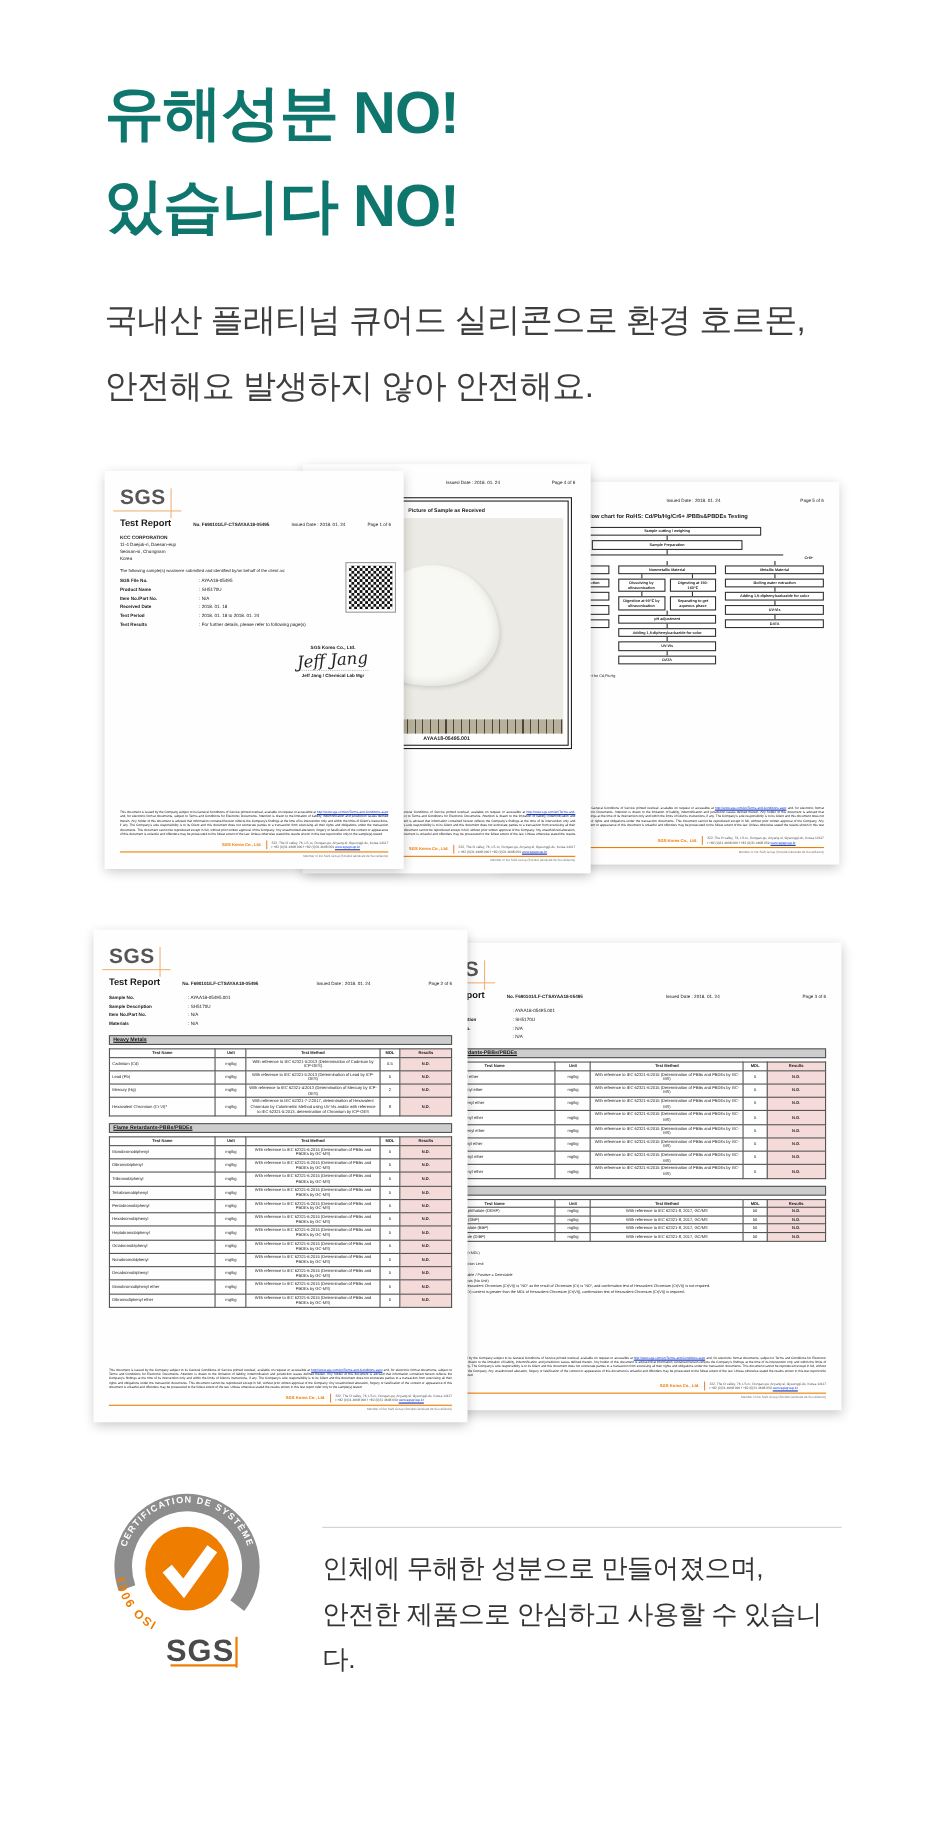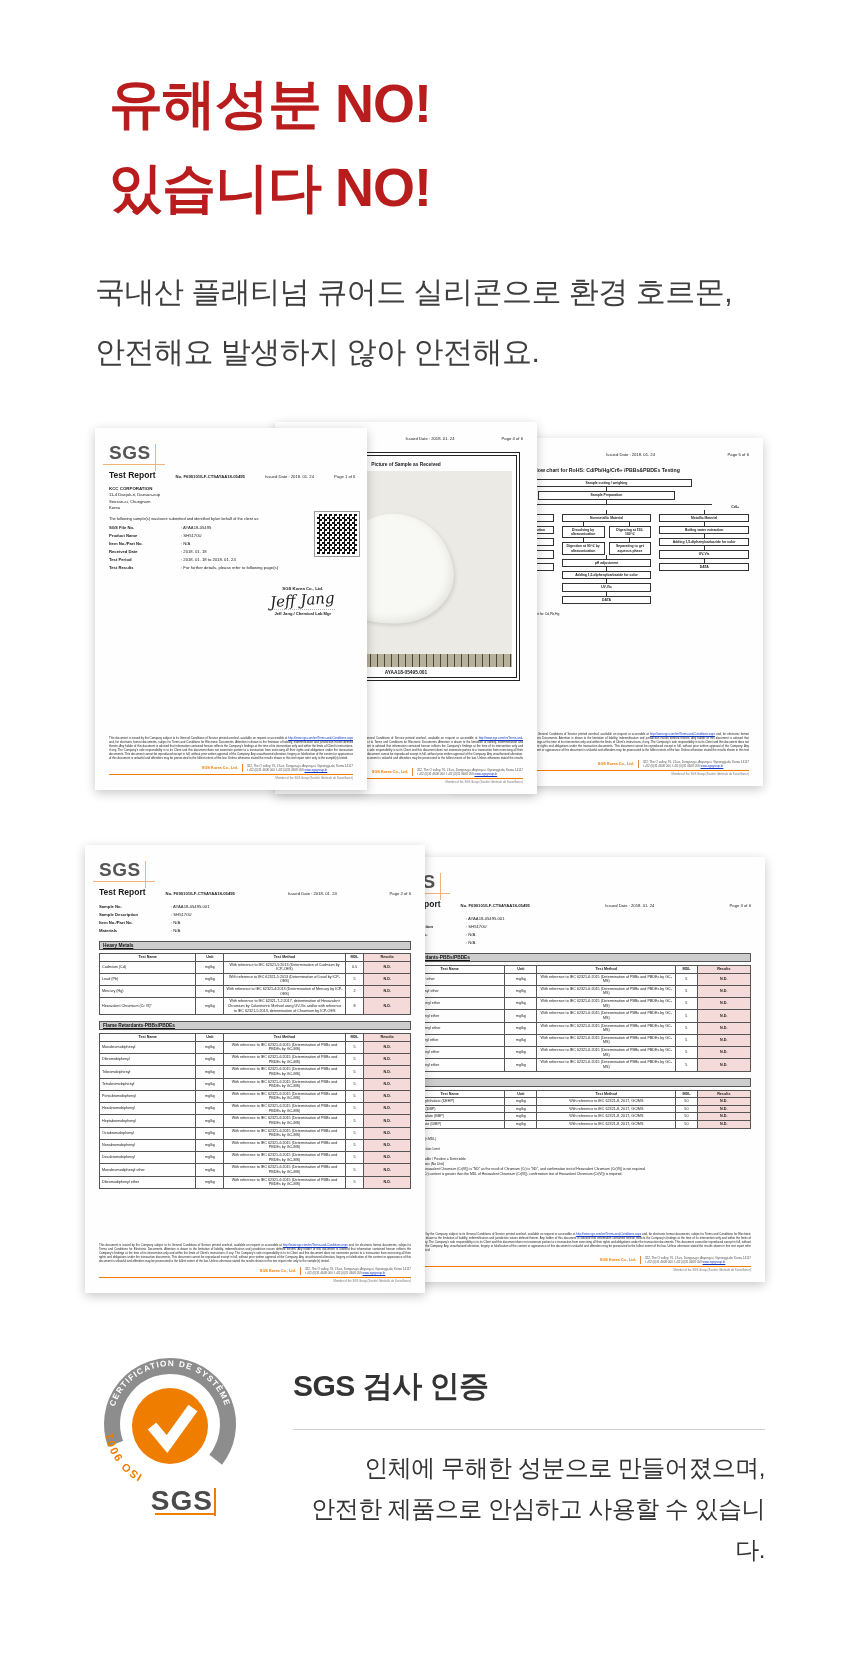--- a/index.html
+++ b/index.html
@@ -1,20 +1,20 @@
 <!DOCTYPE html>
 <html><head>
 <meta charset="utf-8">
 <style>
   html,body{margin:0;padding:0;background:#fff;}
   body{font-family:"Liberation Sans","DejaVu Sans",sans-serif;-webkit-text-size-adjust:none;}
   .canvas{position:relative;width:860px;height:1673px;background:#fff;overflow:hidden;}
 
   
-  .hero{position:absolute;left:109px;top:62px;font-size:54px;line-height:1.55;font-weight:800;color:#b91c1c;letter-spacing:-1px;}
+  .hero{position:absolute;left:95px;top:62px;font-size:54px;line-height:1.55;font-weight:800;color:#0f766e;letter-spacing:-1px;}
   .sub{position:absolute;left:95px;top:262px;font-size:30px;line-height:2.0;font-weight:400;color:#3e3e3e;letter-spacing:-0.5px;}
 
   
   .docrow{position:absolute;}
   .row1{left:95px;top:420px;width:670px;height:382px;}
   .row2{left:85px;top:845px;width:680px;height:452px;}
   .page{position:absolute;background:#fefefe;box-shadow:0 3px 10px rgba(0,0,0,.22);box-sizing:border-box;padding:14px 14px 10px;display:flex;flex-direction:column;overflow:hidden;color:#1a1a1a;}
   .p1{left:0;top:8px;width:272px;height:362px;z-index:3;}
   .p4{left:180px;top:2px;width:262px;height:372px;z-index:2;}
   .p5{left:355px;top:18px;width:313px;height:348px;z-index:1;}
@@ -89,21 +89,21 @@
   .subcols{display:flex;gap:4px;align-items:flex-start;}
   .subcols .fcol{flex:1;}
   .fnote{font-size:3.4px;margin-top:8px;}
 
   
   .cert{position:absolute;left:95px;top:1352px;width:670px;display:flex;}
   .badge{flex:none;width:150px;height:168px;}
   .certtext{margin-left:48px;flex:1;padding-top:14px;}
   .certtitle{font-size:30px;font-weight:800;color:#333;letter-spacing:-0.5px;}
   .certdiv{border:none;border-top:1px solid #cfcfcf;margin:22px 0 18px;}
-  .certdesc{font-size:24px;line-height:1.7;color:#333;letter-spacing:-0.5px;text-align:right;}
+  .certdesc{font-size:24px;line-height:1.7;color:#333;letter-spacing:-0.5px;}
 </style>
 </head>
 <body>
 
 <div class="canvas">
 
   <div class="hero">
     <div>유해성분 NO!</div>
     <div>있습니다 NO!</div>
   </div>
@@ -662,21 +662,20 @@
       <text font-size="11" font-weight="bold" fill="#ee7d00" letter-spacing="1" font-family="Liberation Sans, DejaVu Sans, sans-serif">
         <textPath href="#arcIso" startOffset="8%">ISO 9001</textPath>
       </text>
       <circle cx="75" cy="74" r="38" fill="#ee7d00"></circle>
       <path d="M 57 74 L 72 92 L 98 56" fill="none" stroke="#ffffff" stroke-width="11"></path>
       <text x="118" y="158" text-anchor="end" font-size="28" font-weight="bold" fill="#4a4a4a" letter-spacing="1" font-family="Liberation Sans, DejaVu Sans, sans-serif">SGS</text>
       <rect x="60" y="161" width="60" height="2" fill="#ee7d00"></rect>
       <rect x="119" y="136" width="2" height="28" fill="#ee7d00"></rect>
     </svg>
     <div class="certtext">
-      <div class="certtitle">SGS 검사 인증</div>
       <hr class="certdiv">
       <div class="certdesc">
         <div>인체에 무해한 성분으로 만들어졌으며,</div>
         <div>안전한 제품으로 안심하고 사용할 수 있습니다.</div>
       </div>
     </div>
   </div>
 
 </div>
 

